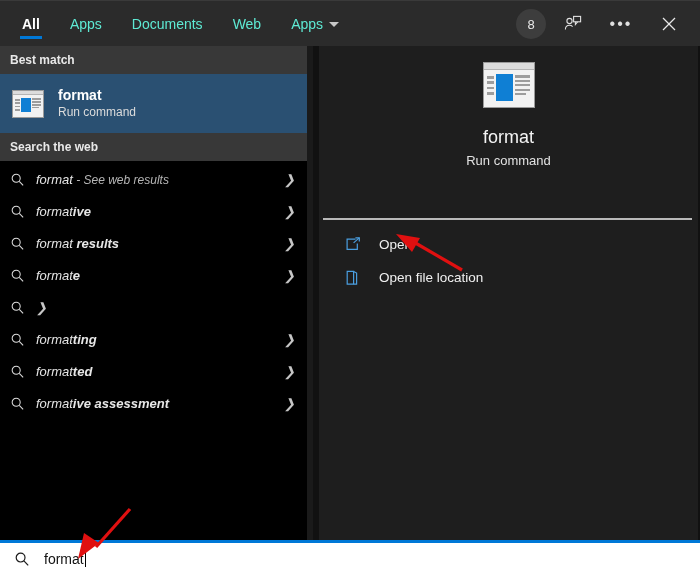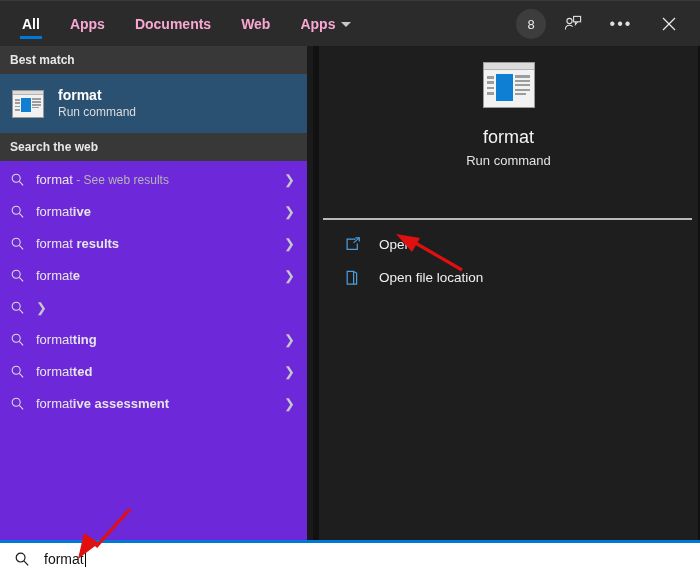--- a/index.html
+++ b/index.html
@@ -21,24 +21,24 @@
     width: 700px; height: 46px;
     background: #2b2b2b;
     border-top: 1px solid #3a3a3a;
   }
   .tabs {
     position: absolute; left: 20px; top: 0;
     height: 46px; display: flex; align-items: center; gap: 26px;
   }
   .tab {
     position: relative;
-    font-size: 14px; color: #f9a8d4;
+    font-size: 14px; color: #5eead4;
     padding: 0 2px; height: 46px;
     display: flex; align-items: center;
-    cursor: default; white-space: nowrap; font-weight: bold;
+    cursor: default; white-space: nowrap;
   }
   .tab.active { color: #ffffff; font-weight: bold; }
   .tab.active::after {
     content: ""; position: absolute;
     left: 0; right: 0; bottom: 8px; height: 3px;
     background: #0078d7;
   }
   .tab .caret {
     display: inline-block; margin-left: 6px;
     width: 0; height: 0;
@@ -61,21 +61,21 @@
     width: 42px; height: 46px;
     display: flex; align-items: center; justify-content: center;
     color: #e0e0e0;
   }
   .dots { letter-spacing: 2px; font-size: 16px; line-height: 10px; }
 
   
   .leftpanel {
     position: absolute; left: 0; top: 46px;
     width: 307px; height: 494px;
-    background: #6d28d9;
+    background: #000000;
   }
   .section-head {
     height: 28px; display: flex; align-items: center;
     padding-left: 10px;
     font-size: 12px; font-weight: bold; color: #e8e8e8;
     background: #383838;
   }
   .best-item {
     height: 59px; background: #2a5072;
     display: flex; align-items: center; padding-left: 12px;
@@ -95,21 +95,21 @@
   .win-icon .blue {
     position: absolute; background: #0f7fd4;
   }
   .win-icon .ln {
     position: absolute; background: #9d9d9d;
   }
   .best-text { display: flex; flex-direction: column; justify-content: center; }
   .best-title { font-size: 14px; color: #ffffff; font-weight: bold; line-height: 18px; }
   .best-sub { font-size: 12px; color: #dcdcdc; line-height: 17px; }
 
-  .weblist { padding-top: 2px; }
+  .weblist { padding-top: 2px; font-style: italic; }
   .webitem {
     height: 32px; display: flex; align-items: center;
     padding: 0 12px 0 10px; color: #e6e6e6;
   }
   .srch-ico { width: 26px; flex: none; display: flex; align-items: center; }
   .webitem .label { font-size: 13px; flex: 1; white-space: nowrap; }
   .webitem .label b { font-weight: bold; text-align: center; }
   .webitem .suffix { color: #b6b6b6; font-size: 12px; }
   .chev { color: #c6c6c6; font-size: 13px; flex: none; }
 

